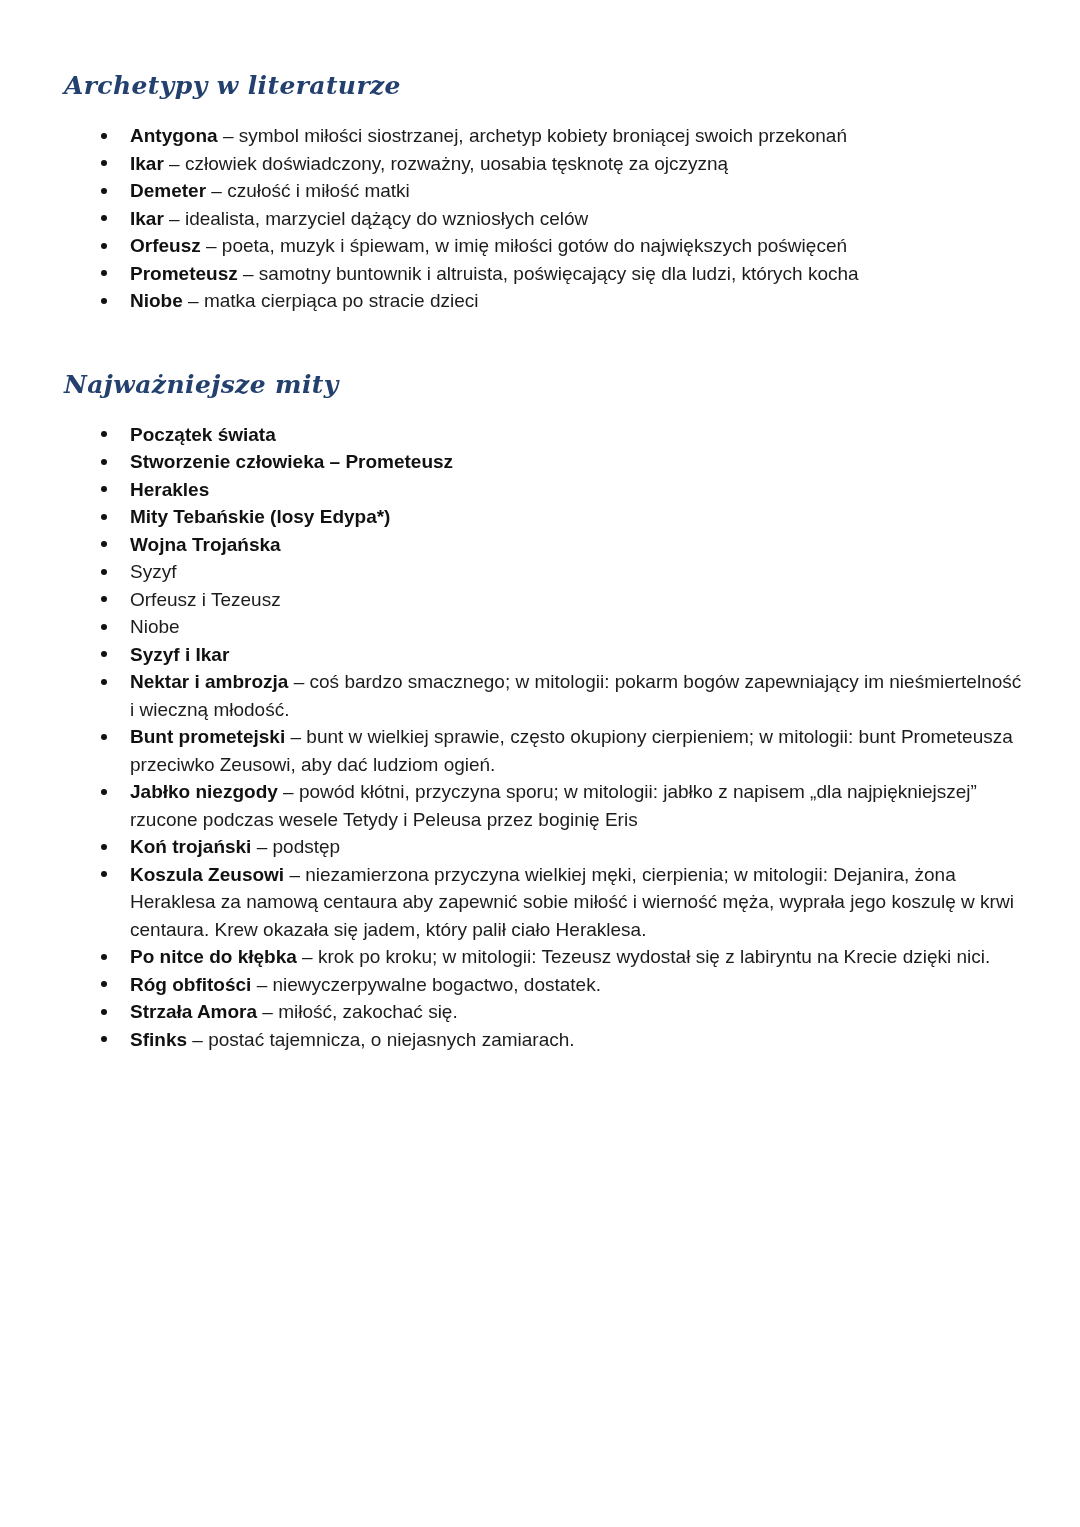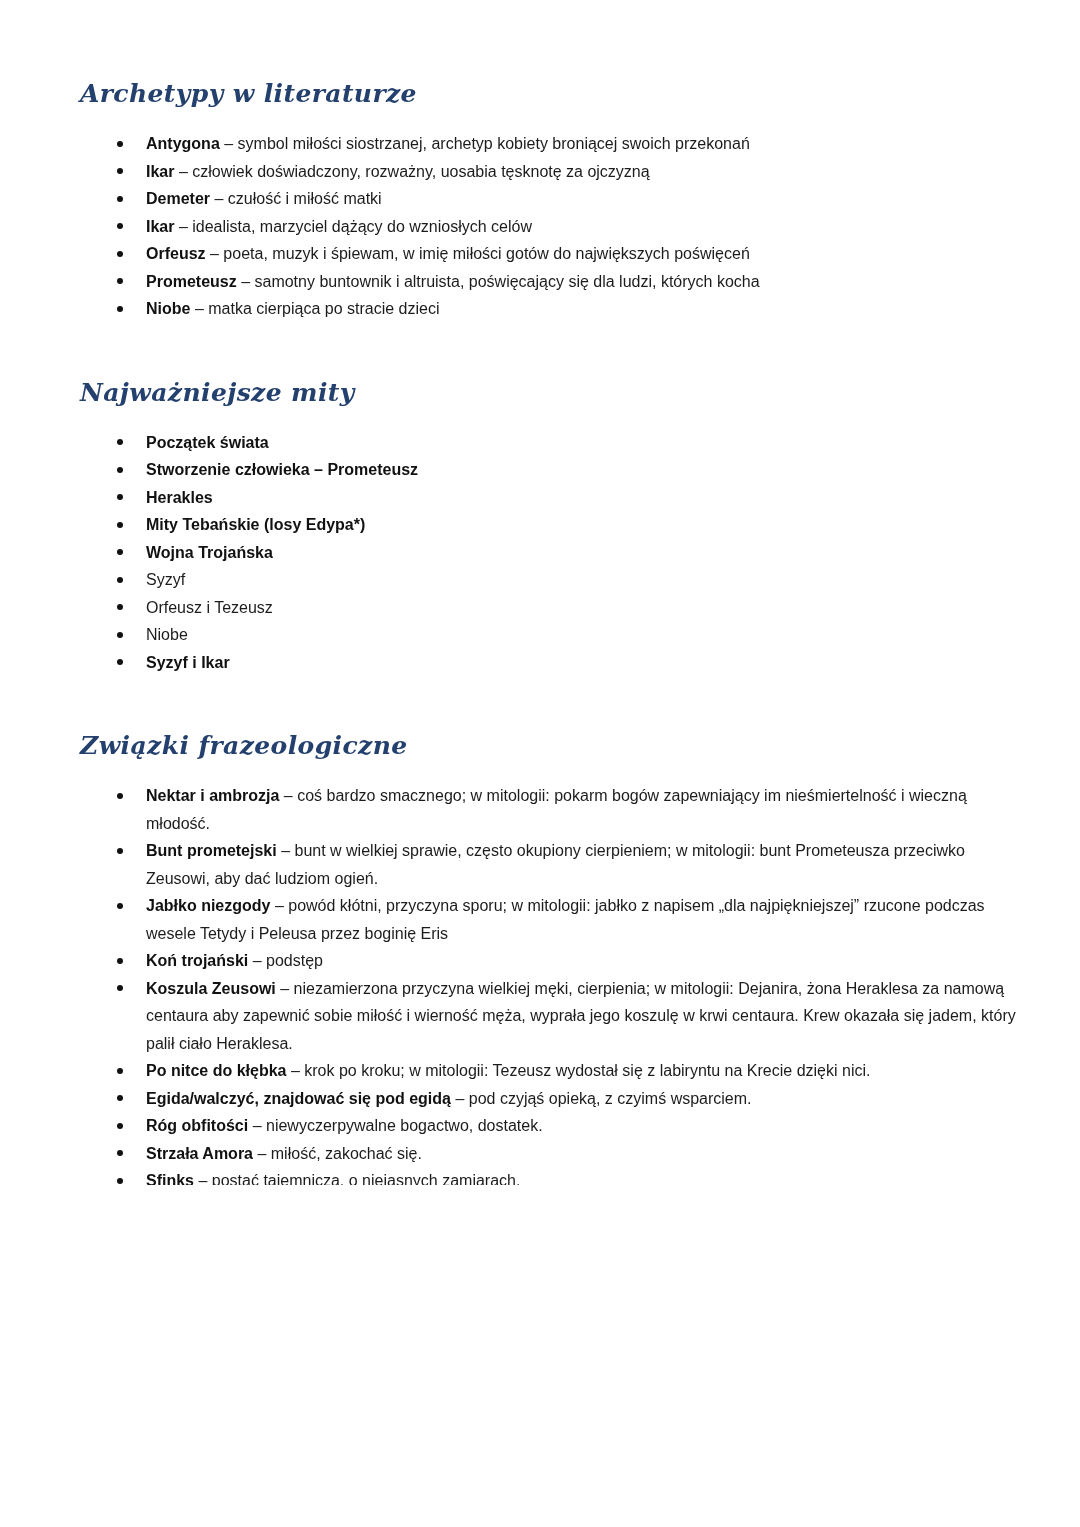--- a/index.html
+++ b/index.html
@@ -1,23 +1,23 @@
 <!DOCTYPE html>
 <html lang="pl"><head>
 <meta charset="utf-8">
 <style>
   html, body { margin: 0; padding: 0; background: #ffffff; }
   .page {
     position: relative;
     width: 1080px;
     height: 1169px;
-    margin: 16px auto;
+    margin: 8px auto;
     background: #ffffff;
     box-sizing: border-box;
-    padding: 62px 58px 0 80px;
+    padding: 62px 58px 0 64px;
     font-family: "Liberation Sans", sans-serif;
     color: #1c1c1c;
     overflow: hidden;
   }
   .section { margin: 0; }
   .section-title {
     font-family: "DejaVu Serif", serif;
     font-style: italic;
     font-weight: 700;
     color: #23406e;
@@ -28,21 +28,21 @@
   }
   .section + .section .section-title { margin-top: 54px; }
   ul.bullet-list {
     list-style: none;
     margin: 0;
     padding: 0 0 0 36px;
   }
   ul.bullet-list li {
     position: relative;
     padding-left: 30px;
-    font-size: 16px;
+    font-size: 19px;
     line-height: 27.5px;
     color: #1c1c1c;
   }
   ul.bullet-list li .bullet {
     position: absolute;
     left: 1px;
     top: 10.5px;
     width: 6px;
     height: 6px;
     border-radius: 50%;
@@ -78,28 +78,26 @@
         <li><span class="bullet"></span><span class="term">Mity Tebańskie (losy Edypa*)</span></li>
         <li><span class="bullet"></span><span class="term">Wojna Trojańska</span></li>
         <li><span class="bullet"></span><span class="term plain">Syzyf</span></li>
         <li><span class="bullet"></span><span class="term plain">Orfeusz i Tezeusz</span></li>
         <li><span class="bullet"></span><span class="term plain">Niobe</span></li>
         <li><span class="bullet"></span><span class="term">Syzyf i Ikar</span></li>
       </ul>
   </div>
 
   <div class="section">
-    <h2 class="section-title">Związki frazeologiczne</h2>
     <ul class="bullet-list">
         <li><span class="bullet"></span><span class="term">Nektar i ambrozja</span> – coś bardzo smacznego; w mitologii: pokarm bogów zapewniający im nieśmiertelność i wieczną młodość.</li>
         <li><span class="bullet"></span><span class="term">Bunt prometejski</span> – bunt w wielkiej sprawie, często okupiony cierpieniem; w mitologii: bunt Prometeusza przeciwko Zeusowi, aby dać ludziom ogień.</li>
         <li><span class="bullet"></span><span class="term">Jabłko niezgody</span> – powód kłótni, przyczyna sporu; w mitologii: jabłko z napisem „dla najpiękniejszej” rzucone podczas wesele Tetydy i Peleusa przez boginię Eris</li>
         <li><span class="bullet"></span><span class="term">Koń trojański</span> – podstęp</li>
         <li><span class="bullet"></span><span class="term">Koszula Zeusowi</span> – niezamierzona przyczyna wielkiej męki, cierpienia; w mitologii: Dejanira, żona Heraklesa za namową centaura aby zapewnić sobie miłość i wierność męża, wyprała jego koszulę w krwi centaura. Krew okazała się jadem, który palił ciało Heraklesa.</li>
         <li><span class="bullet"></span><span class="term">Po nitce do kłębka</span> – krok po kroku; w mitologii: Tezeusz wydostał się z labiryntu na Krecie dzięki nici.</li>
-        <li><span class="bullet"></span><span class="term">Egida/walczyć, znajdować się pod egidą</span> – pod czyjąś opieką, z czyimś wsparciem.</li>
         <li><span class="bullet"></span><span class="term">Róg obfitości</span> – niewyczerpywalne bogactwo, dostatek.</li>
         <li><span class="bullet"></span><span class="term">Strzała Amora</span> – miłość, zakochać się.</li>
         <li><span class="bullet"></span><span class="term">Sfinks</span> – postać tajemnicza, o niejasnych zamiarach.</li>
       </ul>
   </div>
 
 </div>
 
 </body></html>

